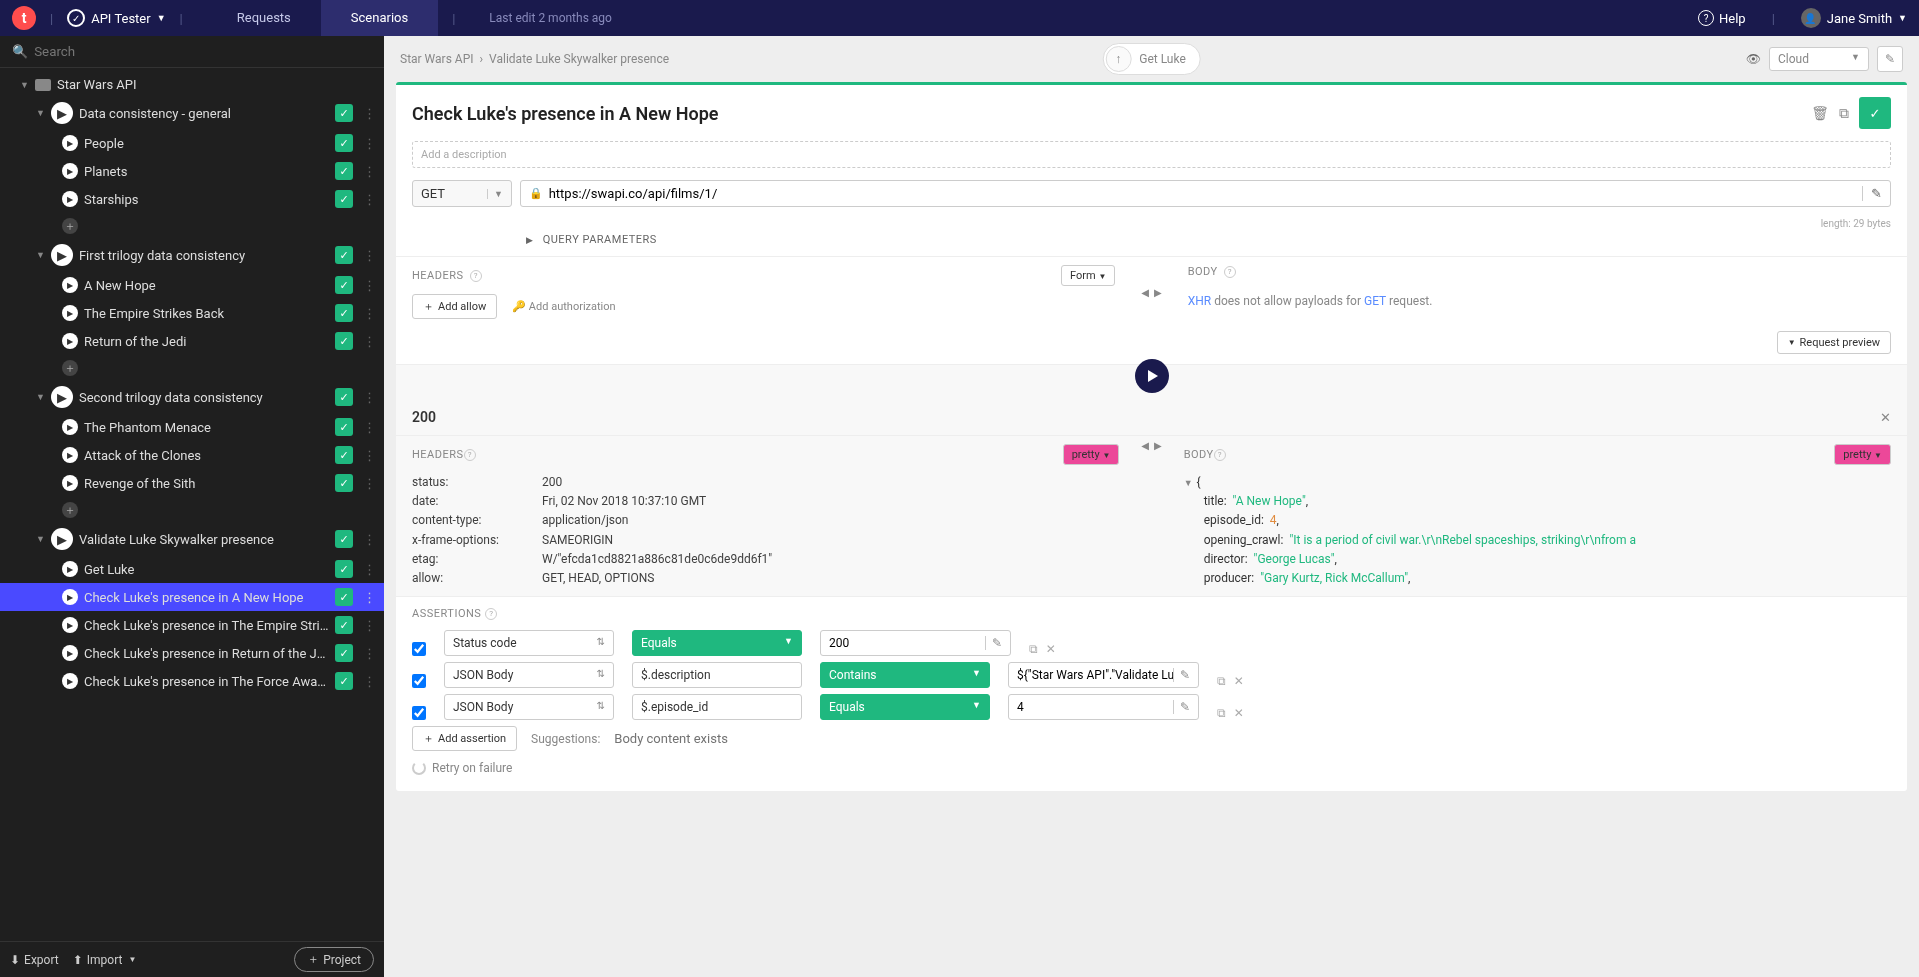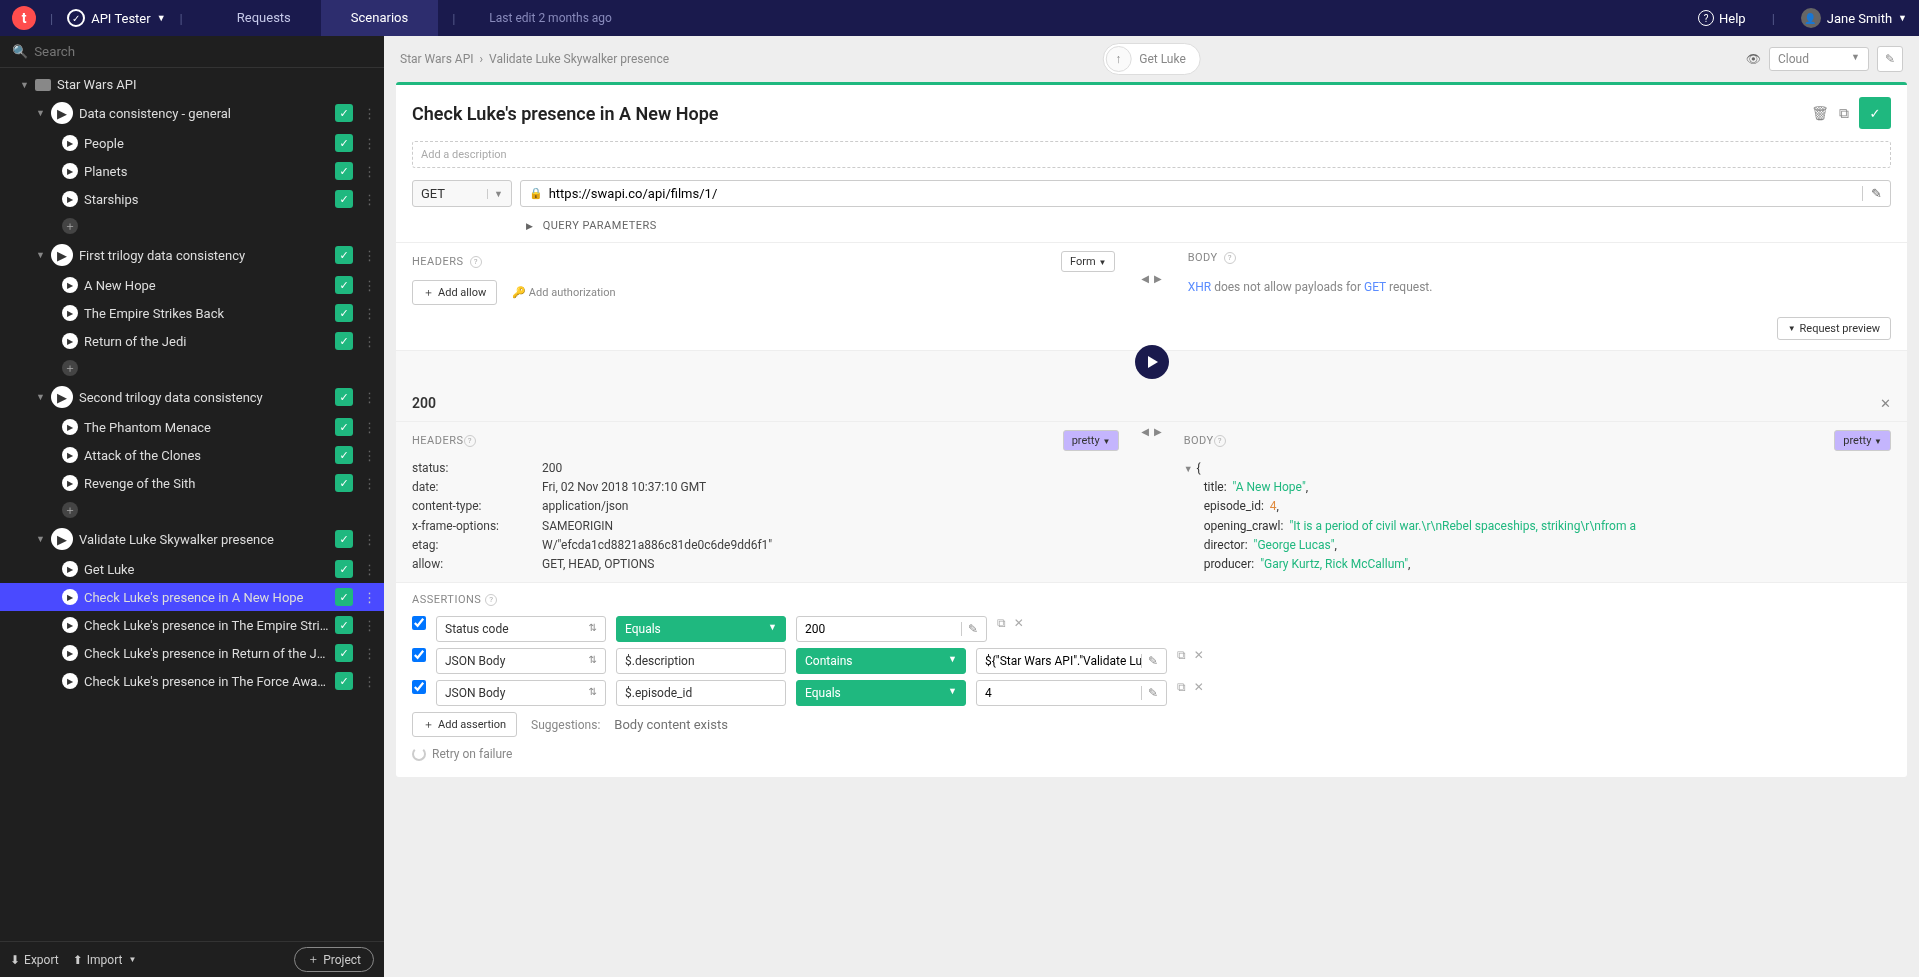--- a/index.html
+++ b/index.html
@@ -77,31 +77,31 @@
 .preview-row{text-align:right;padding:4px 16px 10px}
 .preview-btn{border:1px solid #ccc;border-radius:3px;padding:4px 10px;font-size:11px;background:#fff;display:inline-flex;align-items:center;gap:4px}
 .big-play{width:34px;height:34px;background:#1a1a4d;border-radius:50%;display:flex;align-items:center;justify-content:center;margin:0 auto;position:relative;top:-6px}
 .big-play::before{content:"";border-left:10px solid #fff;border-top:6px solid transparent;border-bottom:6px solid transparent;margin-left:3px}
 .response-bar{padding:10px 16px;display:flex;align-items:center}
 .status-code{font-weight:600;font-size:14px}
 .close-resp{margin-left:auto;color:#888;cursor:pointer}
 .resp-cols{display:flex;border-top:1px solid #eee}
 .resp-col{flex:1;padding:8px 16px}
 .resp-header{display:flex;align-items:center;margin-bottom:8px}
-.pretty-select{margin-left:auto;border:1px solid #ccc;border-radius:3px;padding:3px 8px;font-size:11px;background:#c4b5fd}
+.pretty-select{margin-left:auto;border:1px solid #ccc;border-radius:3px;padding:3px 8px;font-size:11px;background:#ec4899}
 .code-block{font-family:Menlo,Consolas,monospace;font-size:12px;line-height:1.6;color:#404040}
 .code-block .key{display:inline-block;width:130px}
 .json-block{font-family:Menlo,Consolas,monospace;font-size:12px;line-height:1.6}
 .json-key{color:#333}
 .json-str{color:#1fb87f}
 .json-num{color:#e08b3e}
 .json-caret{color:#888;font-size:9px;margin-right:4px}
 .assertions{padding:10px 16px 16px;border-top:1px solid #eee}
 .assert-label{font-size:11px;color:#888;letter-spacing:0.5px;margin-bottom:10px;display:flex;align-items:center;gap:4px}
-.assert-row{display:flex;align-items:flex-start;gap:10px;margin-bottom:6px}
+.assert-row{display:flex;align-items:flex-end;gap:18px;margin-bottom:6px}
 .assert-check{width:14px;height:14px}
 .assert-select{border:1px solid #ccc;border-radius:3px;padding:5px 8px;font-size:12px;background:#fff;flex:0 0 170px;display:flex;justify-content:space-between}
 .assert-input{border:1px solid #ccc;border-radius:3px;padding:5px 8px;font-size:12px;background:#fff;flex:0 0 170px}
 .assert-op{border:1px solid #1fb87f;background:#1fb87f;color:#fff;border-radius:3px;padding:5px 8px;font-size:12px;flex:0 0 170px;display:flex;justify-content:space-between}
 .assert-val{border:1px solid #ccc;border-radius:3px;padding:5px 8px;font-size:12px;background:#fff;flex:0 0 170px;display:flex}
 .assert-val input{border:none;outline:none;flex:1;font-size:12px}
 .assert-icons{display:flex;gap:8px;color:#aaa;font-size:12px}
 .add-assertion-row{display:flex;align-items:center;gap:14px;margin-top:6px}
 .suggestions{font-size:12px;color:#888}
 .suggestion-link{color:#737373}
@@ -331,20 +331,21 @@
             <span>GET</span>
             <span style="border-left:1px solid #ccc;padding-left:6px;font-size:9px;color:#888">▼</span>
           </div>
           <div class="url-input">
             <span style="font-size:11px">🔒</span>
             <input value="https://swapi.co/api/films/1/" style="">
             <span class="url-edit">✎</span>
           </div>
         </div>
       </div>
+      <div class="url-meta">length: 29 bytes</div>
       <div class="query-params">
         <span class="query-caret">▶</span>
         <span>QUERY PARAMETERS</span>
       </div>
 
       <div class="hb-section">
         <div class="hb-col">
           <div class="hb-header">
             <span class="hb-label">HEADERS</span>
             <span class="hb-info">?</span>

